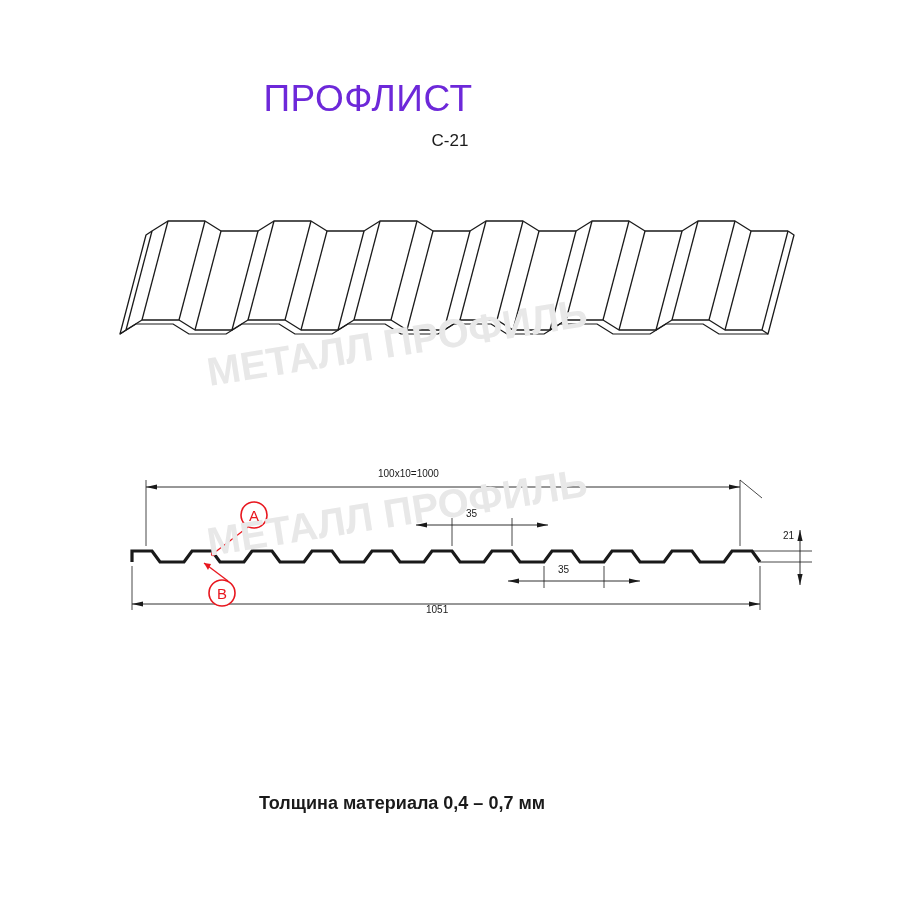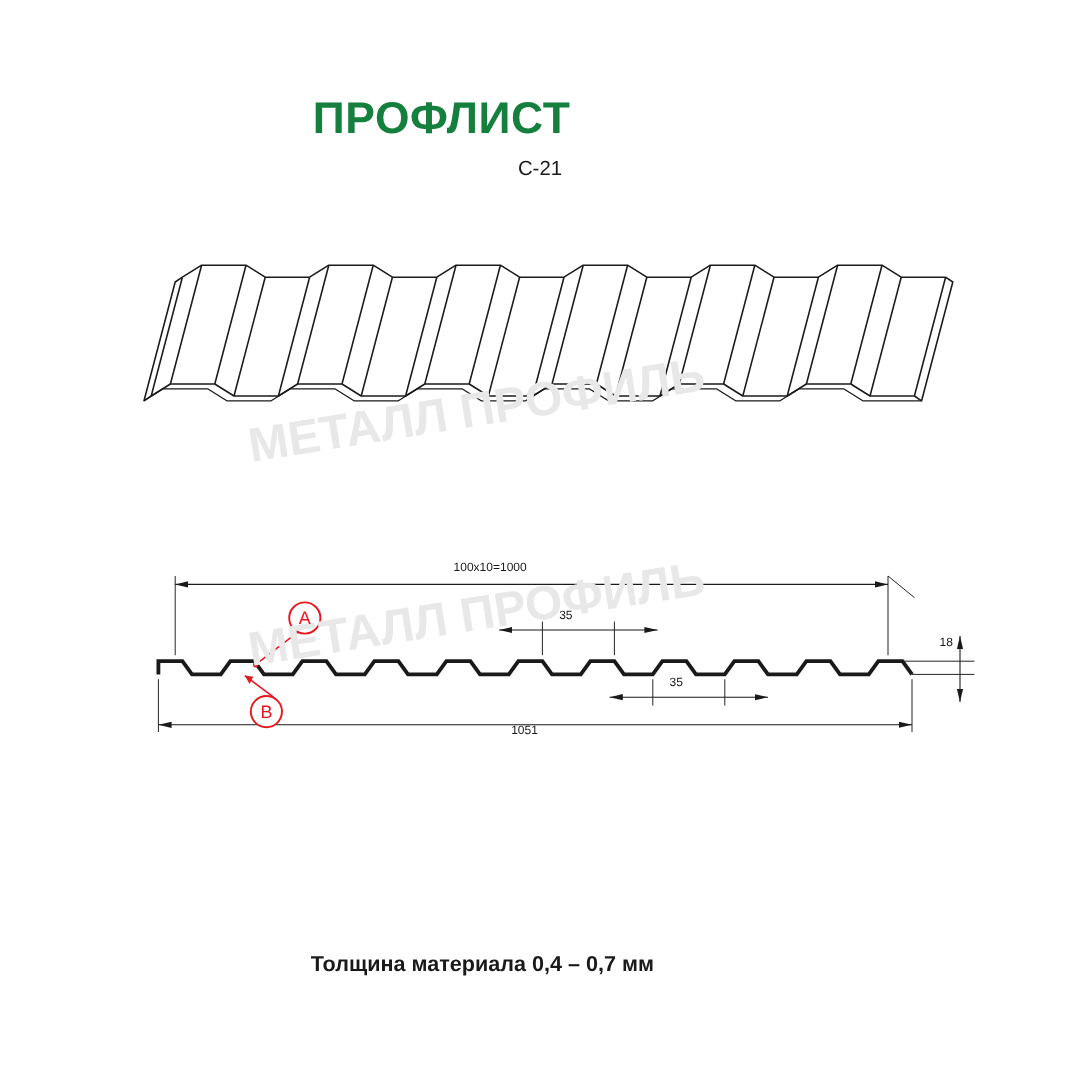--- a/index.html
+++ b/index.html
@@ -15,23 +15,23 @@
     color: #1a1a1a;
     overflow: hidden;
   }
   .title {
     position: absolute;
     top: 78px;
     left: 0;
     width: 736px;
     text-align: center;
     font-size: 37px;
-    font-weight: bold;
+    font-weight: normal;
     letter-spacing: 0.5px;
-    color: #15803d;
+    color: #6d28d9;
   }
   .subtitle {
     position: absolute;
     top: 131px;
     left: 0;
     width: 900px;
     text-align: center;
     font-size: 17px;
     color: #1a1a1a;
   }
@@ -207,16 +207,16 @@
 <div class="wm wm2">МЕТАЛЛ ПРОФИЛЬ</div>
 
 <div class="title">ПРОФЛИСТ</div>
 <div class="subtitle">С-21</div>
 <div class="footnote">Толщина материала 0,4 – 0,7 мм</div>
 
 <div class="dim-label" style="top:468px; left:378px;">100x10=1000</div>
 <div class="dim-label" style="top:508px; left:466px;">35</div>
 <div class="dim-label" style="top:564px; left:558px;">35</div>
 <div class="dim-label" style="top:588px; left:426px;margin-top:16px;">1051</div>
-<div class="dim-label" style="top:530px; left:783px;">18</div>
+<div class="dim-label" style="top:530px; left:783px;">21</div>
 
 <div class="callout-letter" style="top:507px; left:249px;">A</div>
 <div class="callout-letter" style="top:585px; left:217px;">B</div>
 
 </body></html>

